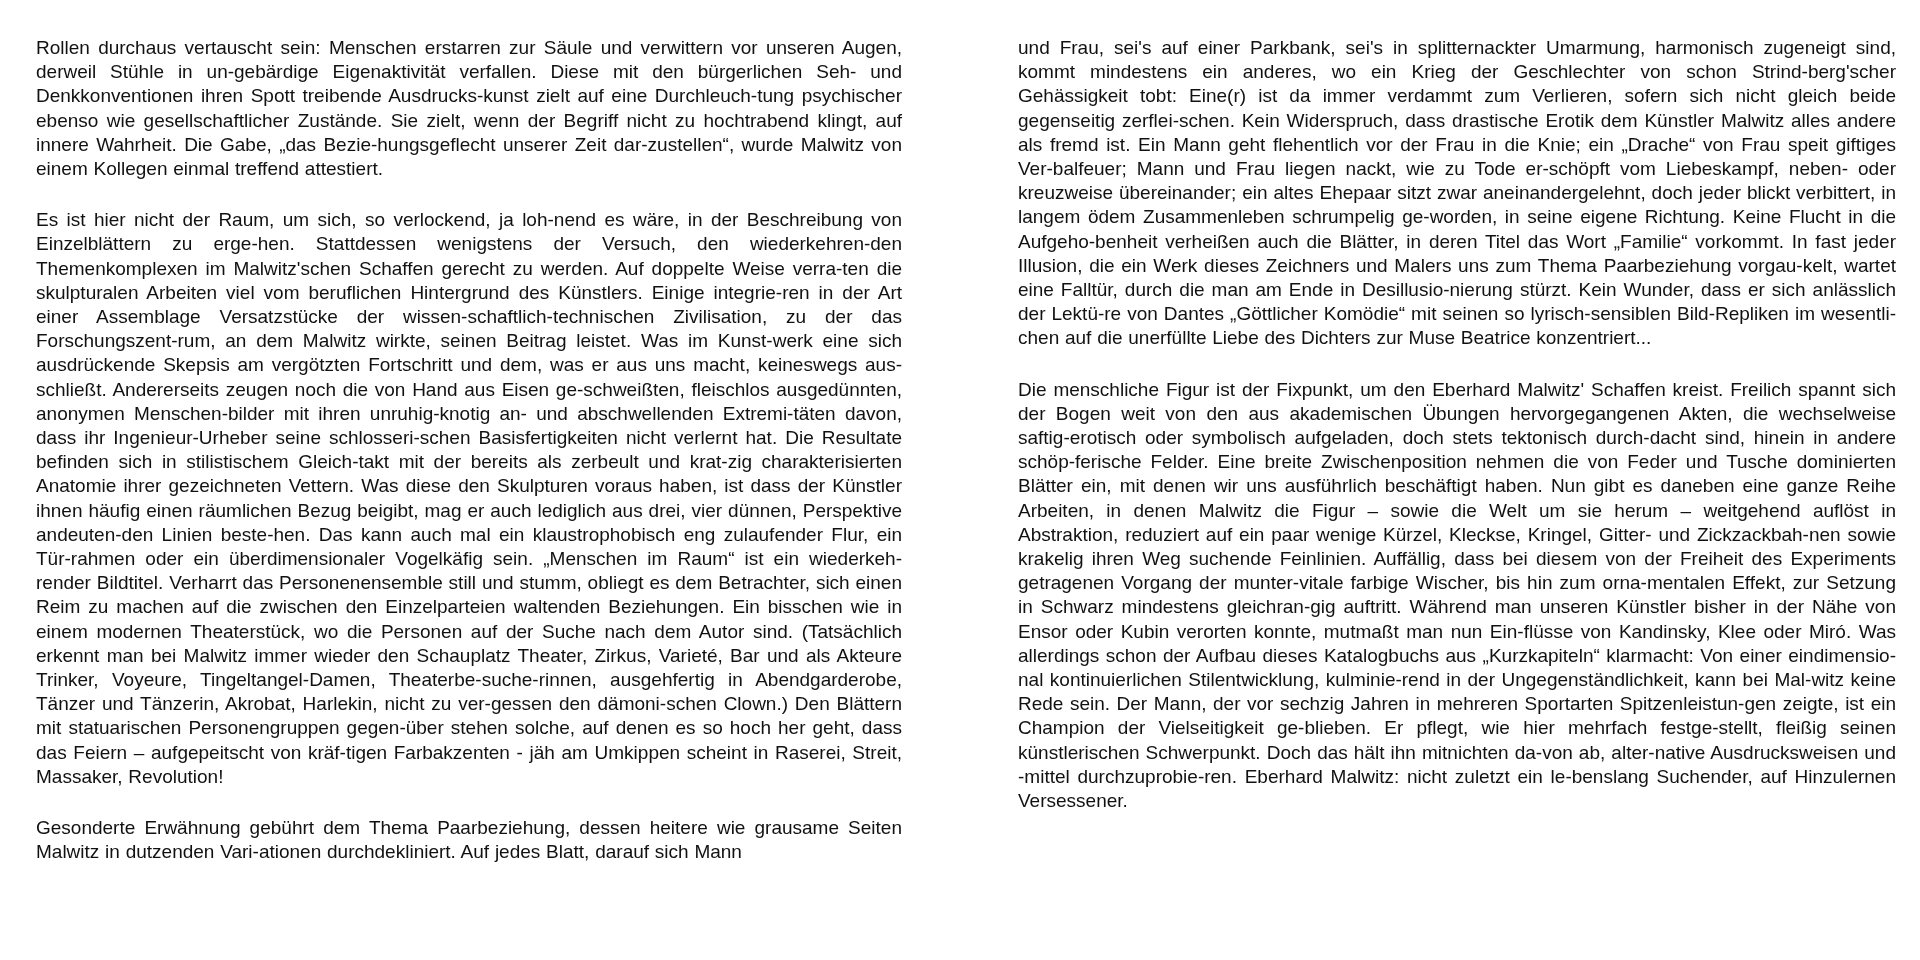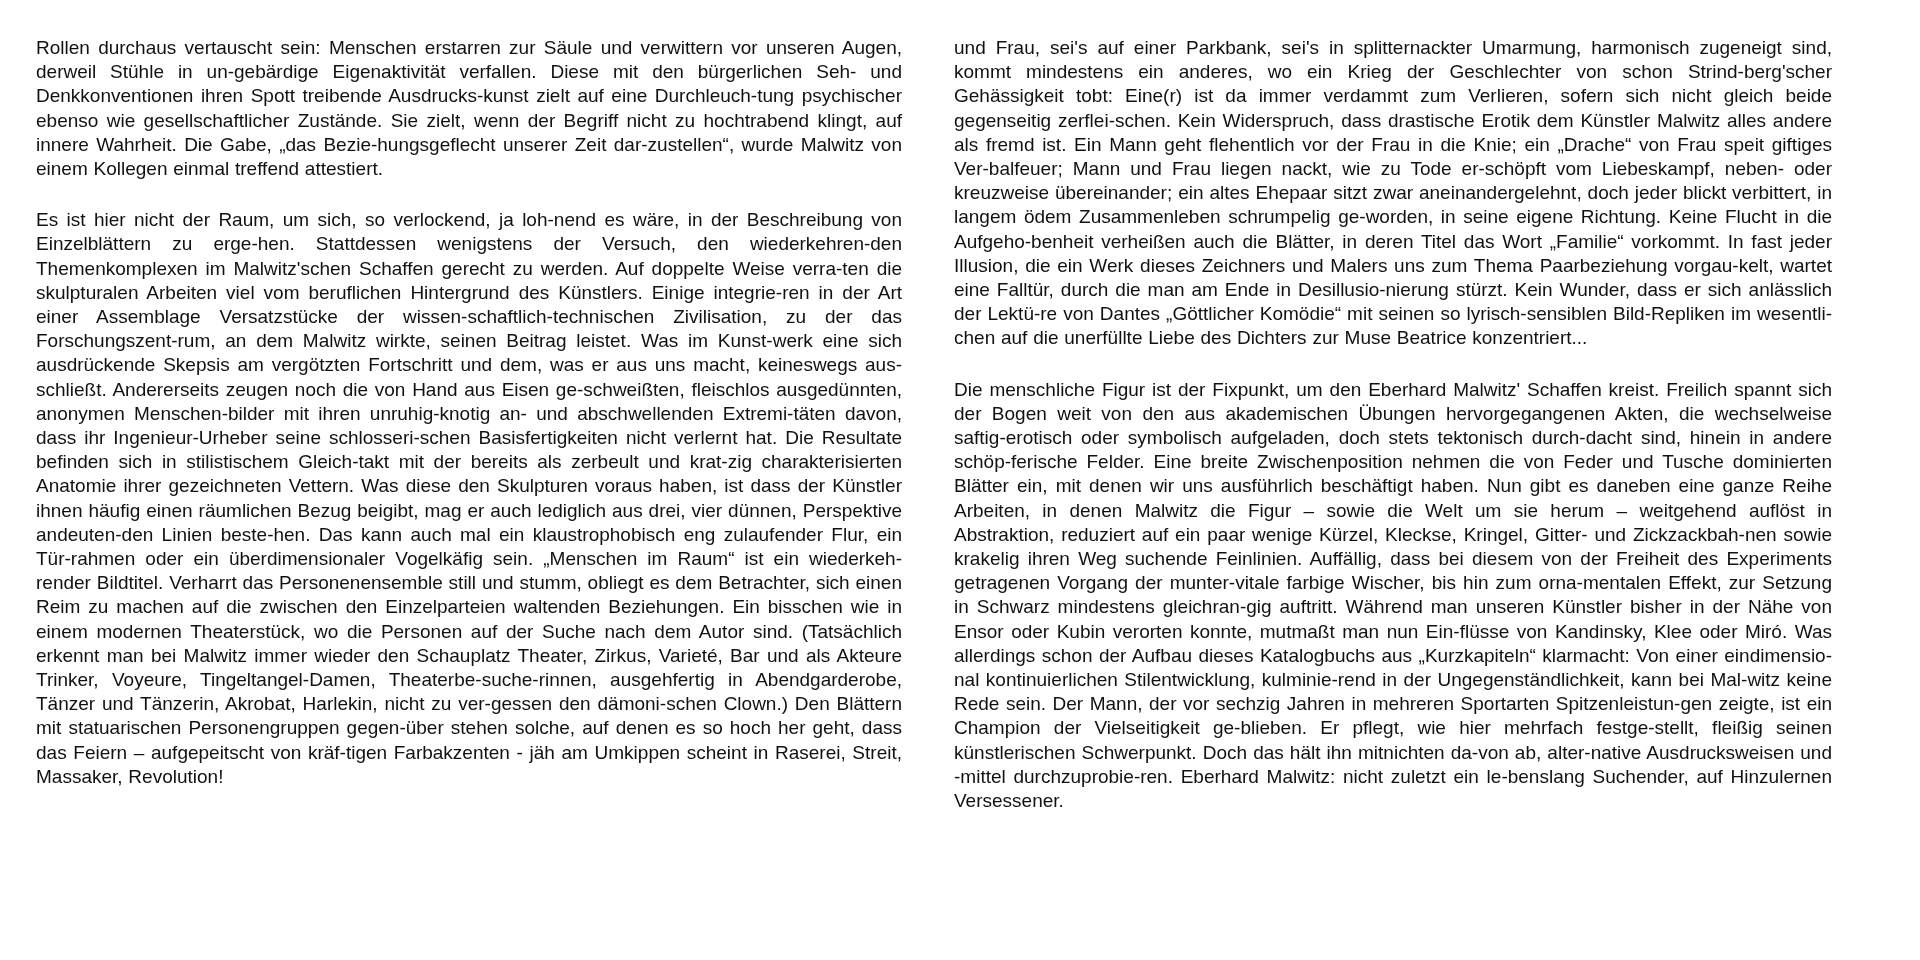--- a/index.html
+++ b/index.html
@@ -9,21 +9,21 @@
     width: 1920px;
     height: 960px;
     overflow: hidden;
   }
   .page {
     box-sizing: border-box;
     width: 1920px;
     height: 960px;
     display: flex;
     padding: 36px 30px 0 36px;
-    gap: 52px;
+    gap: 116px;
     font-family: "Liberation Sans", sans-serif;
     color: #111111;
   }
   .column {
     flex: 0 0 auto;
   }
   .column.left  { width: 866px; }
   .column.right { width: 878px; }
   .column p {
     margin: 0 0 27px 0;
@@ -33,18 +33,19 @@
     word-spacing: 0.5px;
   }
 </style>
 </head>
 <body style="background: rgb(255, 255, 255);">
 
 <div class="page" style="color: rgb(17, 17, 17);">
   <div class="column left">
     <p>Rollen durchaus vertauscht sein: Menschen erstarren zur Säule und verwittern vor unseren Augen, derweil Stühle in un-gebärdige Eigenaktivität verfallen. Diese mit den bürgerlichen Seh- und Denkkonventionen ihren Spott treibende Ausdrucks-kunst zielt auf eine Durchleuch-tung psychischer ebenso wie gesellschaftlicher Zustände. Sie zielt, wenn der Begriff nicht zu hochtrabend klingt, auf innere Wahrheit. Die Gabe, „das Bezie-hungsgeflecht unserer Zeit dar-zustellen“, wurde Malwitz von einem Kollegen einmal treffend attestiert.</p>
     <p>Es ist hier nicht der Raum, um sich, so verlockend, ja loh-nend es wäre, in der Beschreibung von Einzelblättern zu erge-hen. Stattdessen wenigstens der Versuch, den wiederkehren-den Themenkomplexen im Malwitz'schen Schaffen gerecht zu werden. Auf doppelte Weise verra-ten die skulpturalen Arbeiten viel vom beruflichen Hintergrund des Künstlers. Einige integrie-ren in der Art einer Assemblage Versatzstücke der wissen-schaftlich-technischen Zivilisation, zu der das Forschungszent-rum, an dem Malwitz wirkte, seinen Beitrag leistet. Was im Kunst-werk eine sich ausdrückende Skepsis am vergötzten Fortschritt und dem, was er aus uns macht, keineswegs aus-schließt. Andererseits zeugen noch die von Hand aus Eisen ge-schweißten, fleischlos ausgedünnten, anonymen Menschen-bilder mit ihren unruhig-knotig an- und abschwellenden Extremi-täten davon, dass ihr Ingenieur-Urheber seine schlosseri-schen Basisfertigkeiten nicht verlernt hat. Die Resultate befinden sich in stilistischem Gleich-takt mit der bereits als zerbeult und krat-zig charakterisierten Anatomie ihrer gezeichneten Vettern. Was diese den Skulpturen voraus haben, ist dass der Künstler ihnen häufig einen räumlichen Bezug beigibt, mag er auch lediglich aus drei, vier dünnen, Perspektive andeuten-den Linien beste-hen. Das kann auch mal ein klaustrophobisch eng zulaufender Flur, ein Tür-rahmen oder ein überdimensionaler Vogelkäfig sein. „Menschen im Raum“ ist ein wiederkeh-render Bildtitel. Verharrt das Personenensemble still und stumm, obliegt es dem Betrachter, sich einen Reim zu machen auf die zwischen den Einzelparteien waltenden Beziehungen. Ein bisschen wie in einem modernen Theaterstück, wo die Personen auf der Suche nach dem Autor sind. (Tatsächlich erkennt man bei Malwitz immer wieder den Schauplatz Theater, Zirkus, Varieté, Bar und als Akteure Trinker, Voyeure, Tingeltangel-Damen, Theaterbe-suche-rinnen, ausgehfertig in Abendgarderobe, Tänzer und Tänzerin, Akrobat, Harlekin, nicht zu ver-gessen den dämoni-schen Clown.) Den Blättern mit statuarischen Personengruppen gegen-über stehen solche, auf denen es so hoch her geht, dass das Feiern – aufgepeitscht von kräf-tigen Farbakzenten - jäh am Umkippen scheint in Raserei, Streit, Massaker, Revolution!</p>
+    <p>Gesonderte Erwähnung gebührt dem Thema Paarbeziehung, dessen heitere wie grausame Seiten Malwitz in dutzenden Vari-ationen durchdekliniert. Auf jedes Blatt, darauf sich Mann</p>
   </div>
   <div class="column right">
     <p>und Frau, sei's auf einer Parkbank, sei's in splitternackter Umarmung, harmonisch zugeneigt sind, kommt mindestens ein anderes, wo ein Krieg der Geschlechter von schon Strind-berg'scher Gehässigkeit tobt: Eine(r) ist da immer verdammt zum Verlieren, sofern sich nicht gleich beide gegenseitig zerflei-schen. Kein Widerspruch, dass drastische Erotik dem Künstler Malwitz alles andere als fremd ist. Ein Mann geht flehentlich vor der Frau in die Knie; ein „Drache“ von Frau speit giftiges Ver-balfeuer; Mann und Frau liegen nackt, wie zu Tode er-schöpft vom Liebeskampf, neben- oder kreuzweise übereinander; ein altes Ehepaar sitzt zwar aneinandergelehnt, doch jeder blickt verbittert, in langem ödem Zusammenleben schrumpelig ge-worden, in seine eigene Richtung. Keine Flucht in die Aufgeho-benheit verheißen auch die Blätter, in deren Titel das Wort „Familie“ vorkommt. In fast jeder Illusion, die ein Werk dieses Zeichners und Malers uns zum Thema Paarbeziehung vorgau-kelt, wartet eine Falltür, durch die man am Ende in Desillusio-nierung stürzt. Kein Wunder, dass er sich anlässlich der Lektü-re von Dantes „Göttlicher Komödie“ mit seinen so lyrisch-sensiblen Bild-Repliken im wesentli-chen auf die unerfüllte Liebe des Dichters zur Muse Beatrice konzentriert...</p>
     <p>Die menschliche Figur ist der Fixpunkt, um den Eberhard Malwitz' Schaffen kreist. Freilich spannt sich der Bogen weit von den aus akademischen Übungen hervorgegangenen Akten, die wechselweise saftig-erotisch oder symbolisch aufgeladen, doch stets tektonisch durch-dacht sind, hinein in andere schöp-ferische Felder. Eine breite Zwischenposition nehmen die von Feder und Tusche dominierten Blätter ein, mit denen wir uns ausführlich beschäftigt haben. Nun gibt es daneben eine ganze Reihe Arbeiten, in denen Malwitz die Figur – sowie die Welt um sie herum – weitgehend auflöst in Abstraktion, reduziert auf ein paar wenige Kürzel, Kleckse, Kringel, Gitter- und Zickzackbah-nen sowie krakelig ihren Weg suchende Feinlinien. Auffällig, dass bei diesem von der Freiheit des Experiments getragenen Vorgang der munter-vitale farbige Wischer, bis hin zum orna-mentalen Effekt, zur Setzung in Schwarz mindestens gleichran-gig auftritt. Während man unseren Künstler bisher in der Nähe von Ensor oder Kubin verorten konnte, mutmaßt man nun Ein-flüsse von Kandinsky, Klee oder Miró. Was allerdings schon der Aufbau dieses Katalogbuchs aus „Kurzkapiteln“ klarmacht: Von einer eindimensio-nal kontinuierlichen Stilentwicklung, kulminie-rend in der Ungegenständlichkeit, kann bei Mal-witz keine Rede sein. Der Mann, der vor sechzig Jahren in mehreren Sportarten Spitzenleistun-gen zeigte, ist ein Champion der Vielseitigkeit ge-blieben. Er pflegt, wie hier mehrfach festge-stellt, fleißig seinen künstlerischen Schwerpunkt. Doch das hält ihn mitnichten da-von ab, alter-native Ausdrucksweisen und -mittel durchzuprobie-ren. Eberhard Malwitz: nicht zuletzt ein le-benslang Suchender, auf Hinzulernen Versessener.</p>
   </div>
 </div>
 
 </body></html>

